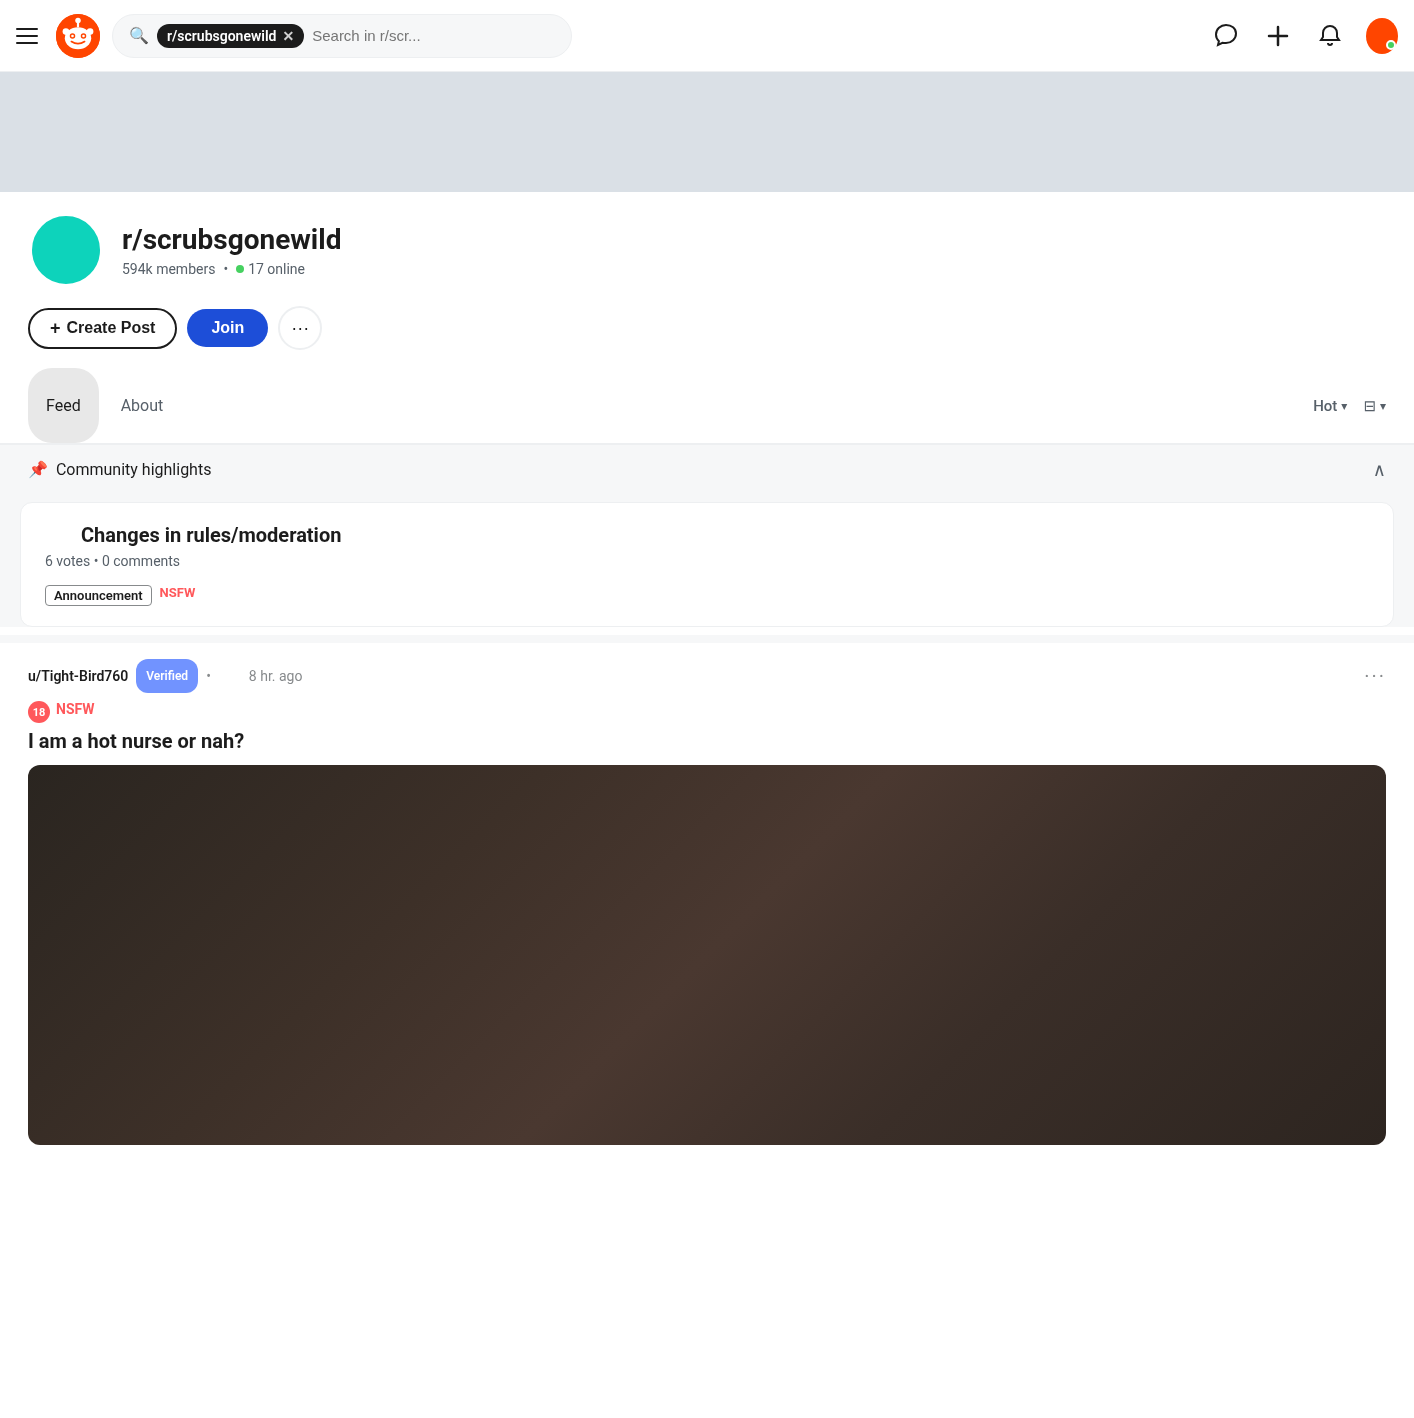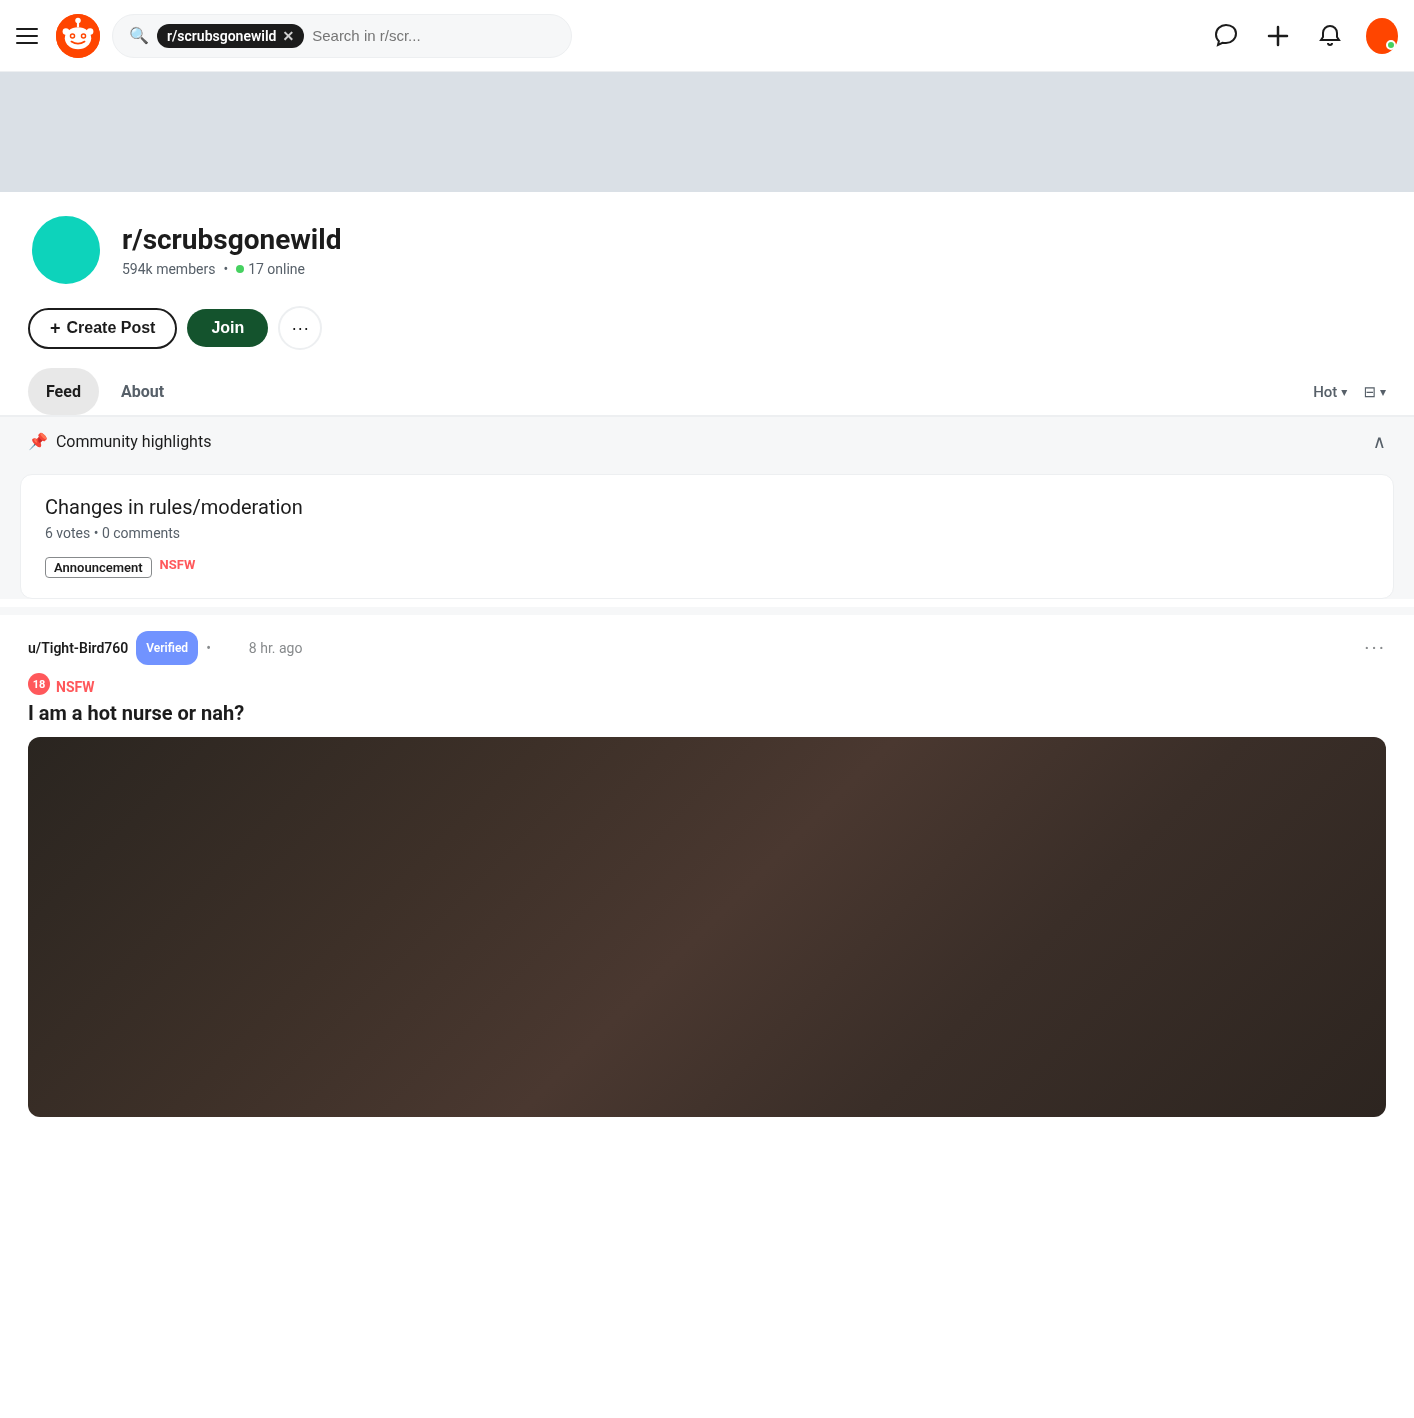--- a/index.html
+++ b/index.html
@@ -187,21 +187,21 @@
       border: 2px solid #1c1c1c;
       border-radius: 24px;
       background: #fff;
       padding: 8px 20px;
       font-size: 16px;
       font-weight: 600;
       cursor: pointer;
       color: #1c1c1c;
     }
     .join-btn {
-      background: #14532d;
+      background: #1d4ed8;
       color: #fff;
       border: none;
       border-radius: 24px;
       padding: 10px 24px;
       font-size: 16px;
       font-weight: 700;
       cursor: pointer;
       text-align: right;
     }
     .more-btn {
@@ -220,23 +220,23 @@
 
     
     .tabs-bar {
       display: flex;
       align-items: center;
       border-bottom: 1px solid #edeff1;
       padding: 0 28px;
       background: #fff;
     }
     .tab-item {
-      padding: 14px 18px;
+      padding: 28px 18px;
       font-size: 16px;
-      font-weight: 700;
+      font-weight: 400;
       cursor: pointer;
       color: #576069;
       border-radius: 24px;
       margin-right: 4px;
     }
     .tab-item.active {
       background: #e8e8e8;
       color: #1c1c1c;
     }
     .tabs-right {
@@ -286,23 +286,24 @@
     
     .post-card {
       background: #fff;
       border: 1px solid #edeff1;
       border-radius: 12px;
       margin: 8px 20px;
       padding: 20px 24px;
     }
     .post-title {
       font-size: 20px;
-      font-weight: 400;
+      font-weight: 700;
       color: #1c1c1c;
       margin-bottom: 6px;
+      margin-left: 36px;
     }
     .post-meta {
       font-size: 14px;
       color: #576069;
       margin-bottom: 16px;
     }
     .post-tags {
       display: flex;
       gap: 8px;
     }
@@ -358,21 +359,21 @@
       margin-left: 30px;
     }
     .more-options-btn {
       color: #878a8c;
       cursor: pointer;
       font-size: 20px;
       letter-spacing: 2px;
     }
     .nsfw-label {
       display: flex;
-      align-items: flex-end;
+      align-items: flex-start;
       gap: 6px;
       margin-bottom: 6px;
     }
     .nsfw-badge {
       width: 22px;
       height: 22px;
       border-radius: 50%;
       background: #ff585b;
       color: #fff;
       font-size: 11px;

